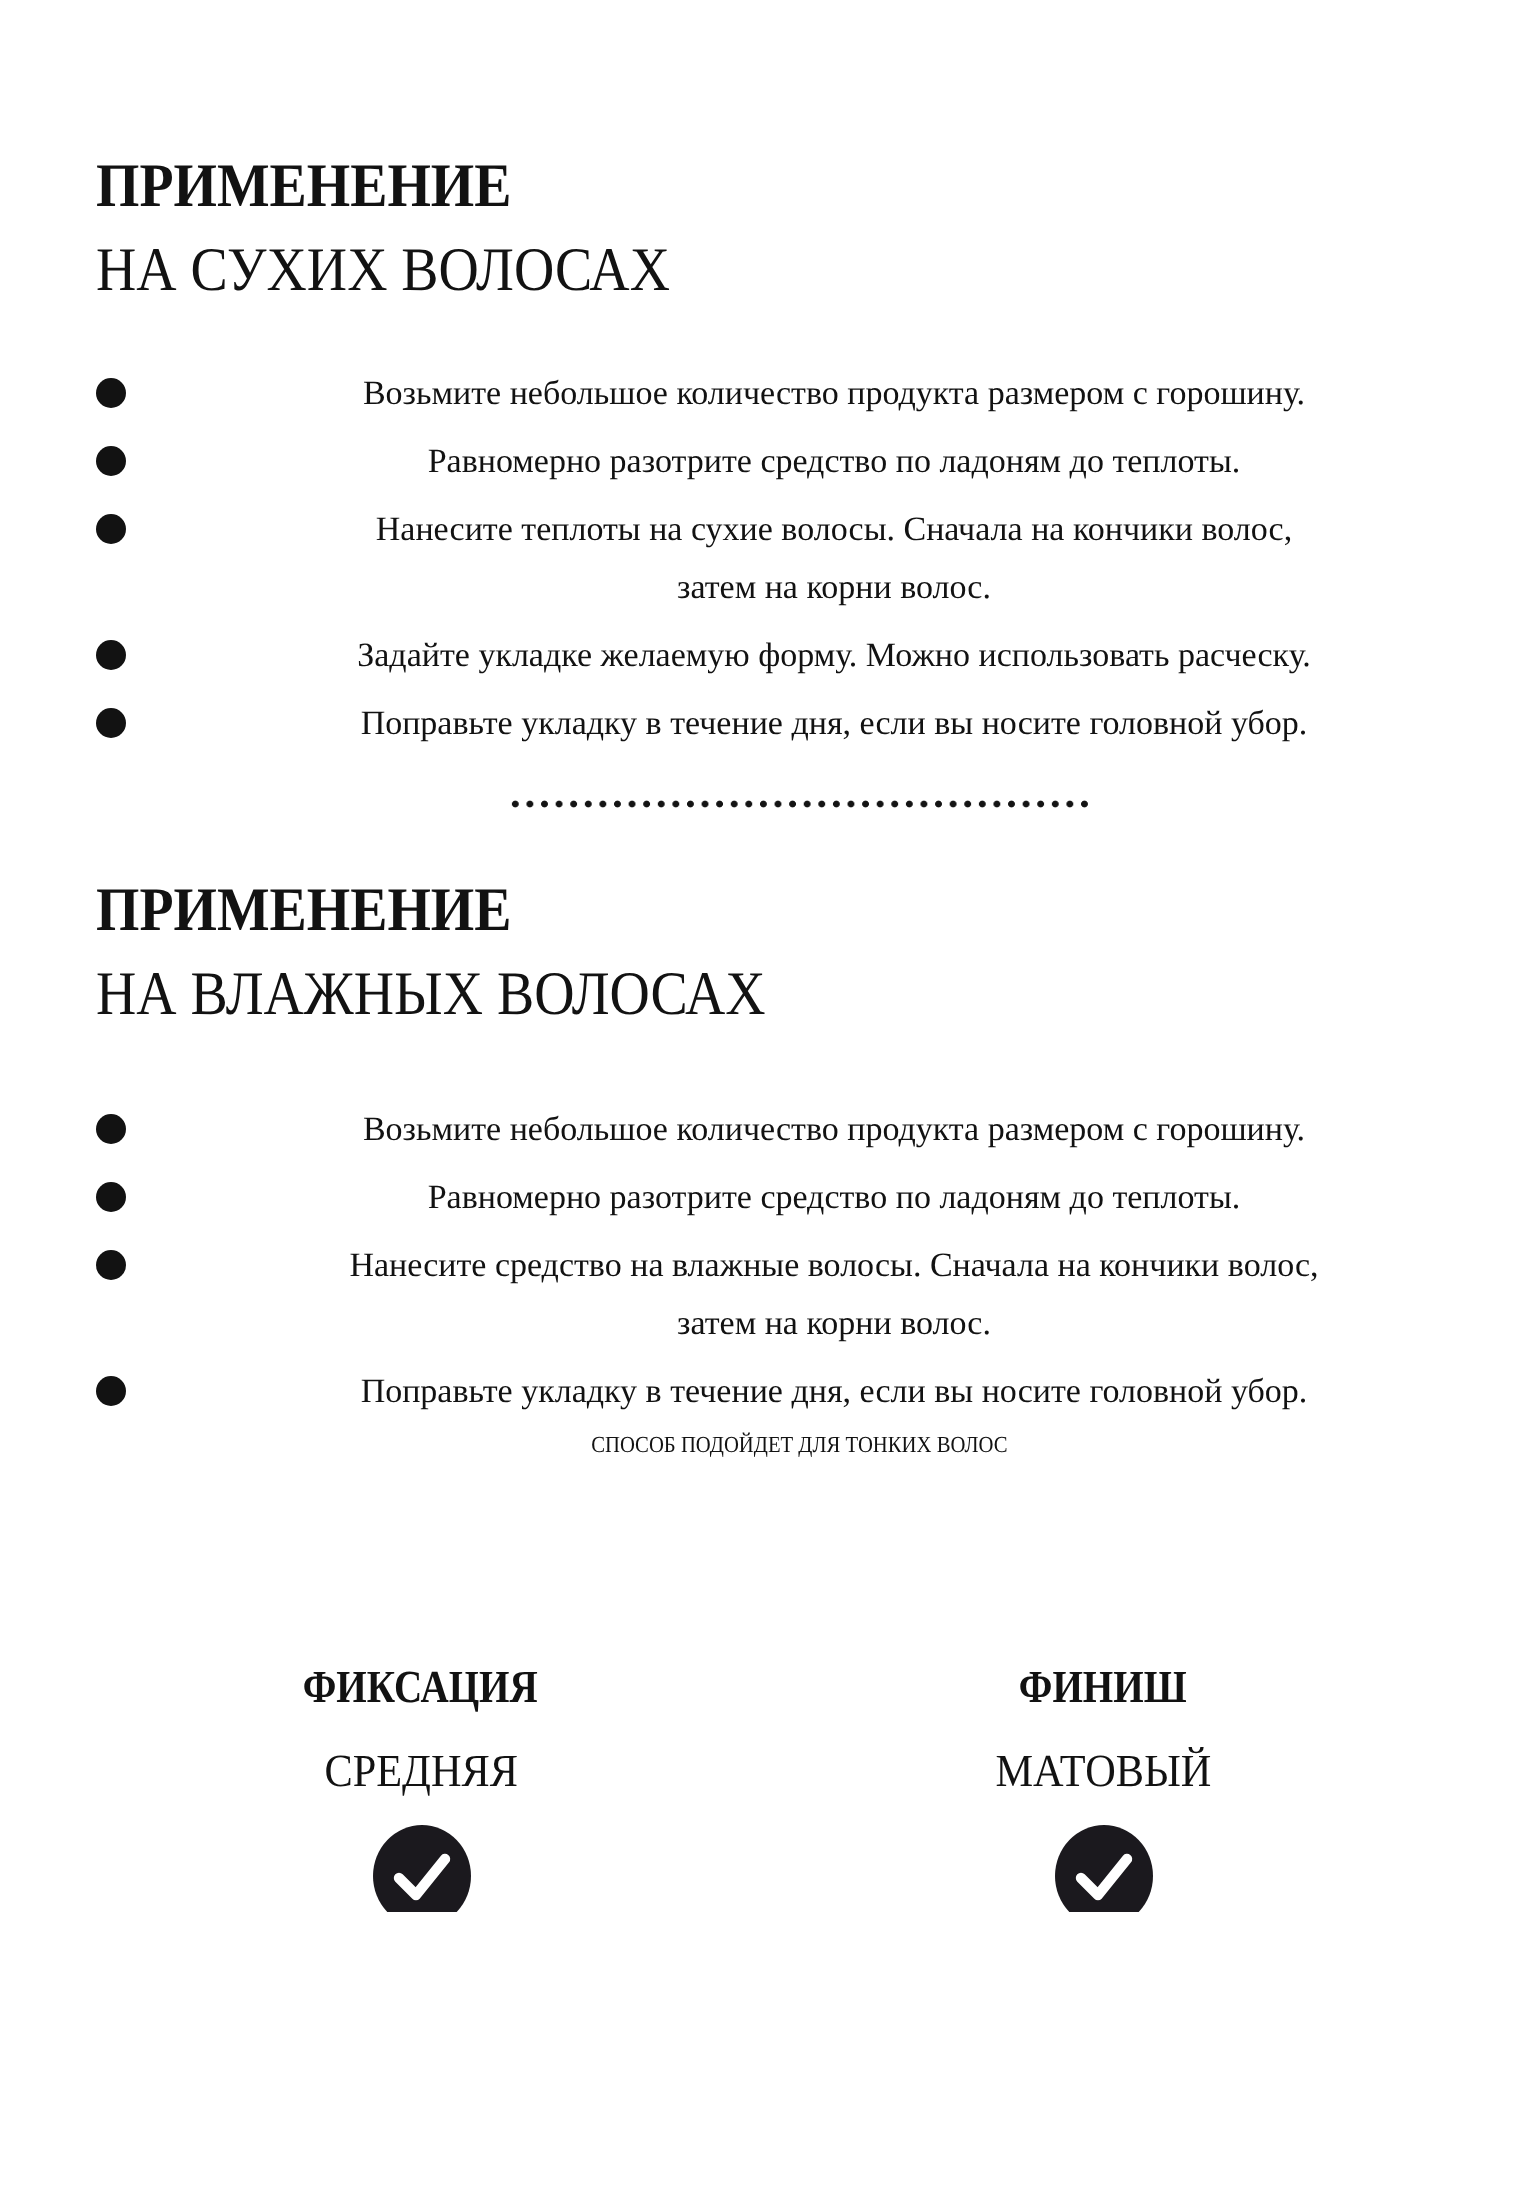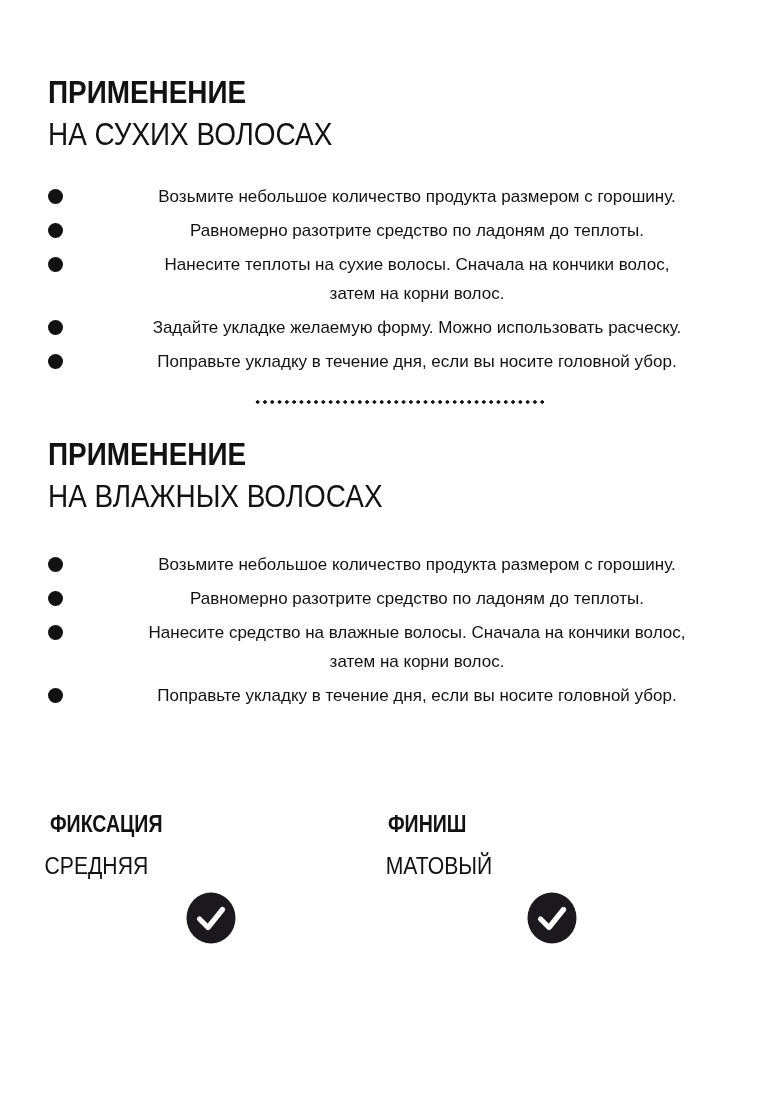--- a/index.html
+++ b/index.html
@@ -3,21 +3,21 @@
 <meta charset="utf-8">
 <style>
   html, body { margin: 0; padding: 0; }
   body {
     width: 762px; height: 1100px;
     background: #ffffff;
     color: #121212;
     font-family: "Liberation Sans", sans-serif;
     overflow: hidden;
   }
-  .page { width: 762px; height: 956px; overflow: hidden; position: relative; background: #ffffff; }
+  .page { width: 762px; height: 956px; overflow: hidden; position: relative; background: #ffffff; font-family: Liberation Serif, serif; }
   .content { margin-left: 48px; margin-right: 10px; }
 
   
   .title { margin-top: 72px; }
   .title--second { margin-top: 30px; }
   .title-line {
     font-size: 31px; line-height: 42px; letter-spacing: 0;
     transform: scaleX(0.9); transform-origin: left center;
     white-space: nowrap;
   }
@@ -44,21 +44,21 @@
   .dots {
     width: 292px; height: 4px;
     margin: 24px auto 0 auto;
     background-image: radial-gradient(circle, #141414 1.5px, transparent 1.9px);
     background-size: 7.3px 4px;
     background-repeat: repeat-x;
   }
 
   
   .props { display: flex; padding: 0 40px; margin-top: 100px; }
-  .prop { flex: 1; text-align: left; }
+  .prop { flex: 1; text-align: center; }
   .prop-label { font-size: 23px; font-weight: 700; line-height: 28px; }
   .prop-label span { display: inline-block; transform: scaleX(0.85); white-space: nowrap; }
   .prop-value { font-size: 23px; font-weight: 400; line-height: 28px; margin-top: 14px; }
   .prop-value span { display: inline-block; transform: scaleX(0.92); white-space: nowrap; }
   .prop-check { margin-top: 12px; }
   .prop-check svg { display: block; margin: 0 auto; }
 </style>
 </head>
 <body>
 
@@ -112,20 +112,23 @@
       <li>
         <span class="bullet"></span>
         <span class="step-line">Нанесите средство на влажные волосы. Сначала на кончики волос,</span>
         <span class="step-line">затем на корни волос.</span>
       </li>
       <li>
         <span class="bullet"></span>
         <span class="step-line">Поправьте укладку в течение дня, если вы носите головной убор.</span>
       </li>
     </ul>
+    <div class="note">
+      <span>СПОСОБ ПОДОЙДЕТ ДЛЯ ТОНКИХ ВОЛОС</span>
+    </div>
   </section>
 
   <div class="props">
     <div class="prop">
       <div class="prop-label"><span>ФИКСАЦИЯ</span></div>
       <div class="prop-value"><span>СРЕДНЯЯ</span></div>
       <div class="prop-check">
         <svg width="50" height="52" viewBox="0 0 50 52">
           <ellipse cx="25" cy="26" rx="24.5" ry="25.5" fill="#1b191e"></ellipse>
           <path d="M13.5 27 L22 35.5 L36.5 17.5" fill="none" stroke="#ffffff" stroke-width="5.2" stroke-linecap="round" stroke-linejoin="round"></path>

